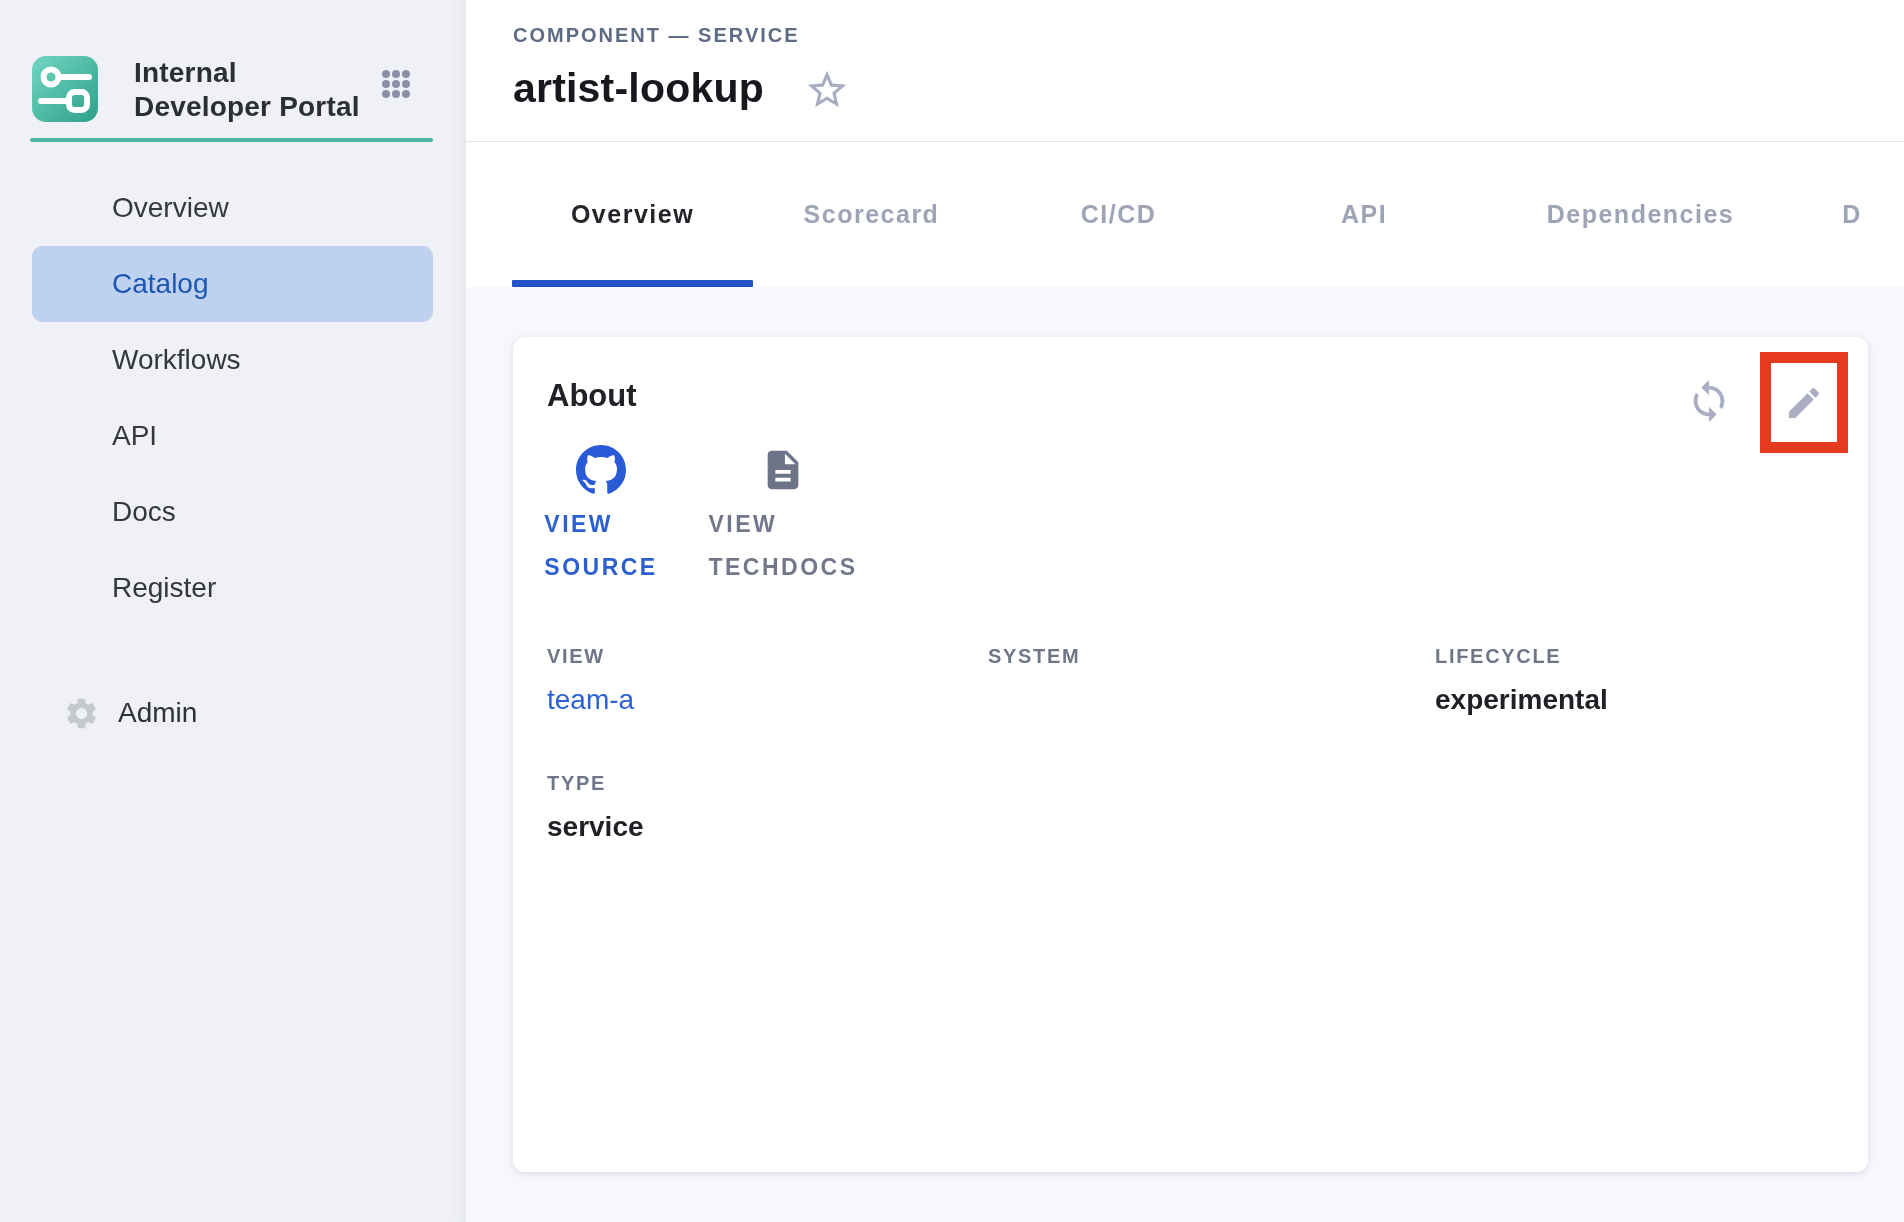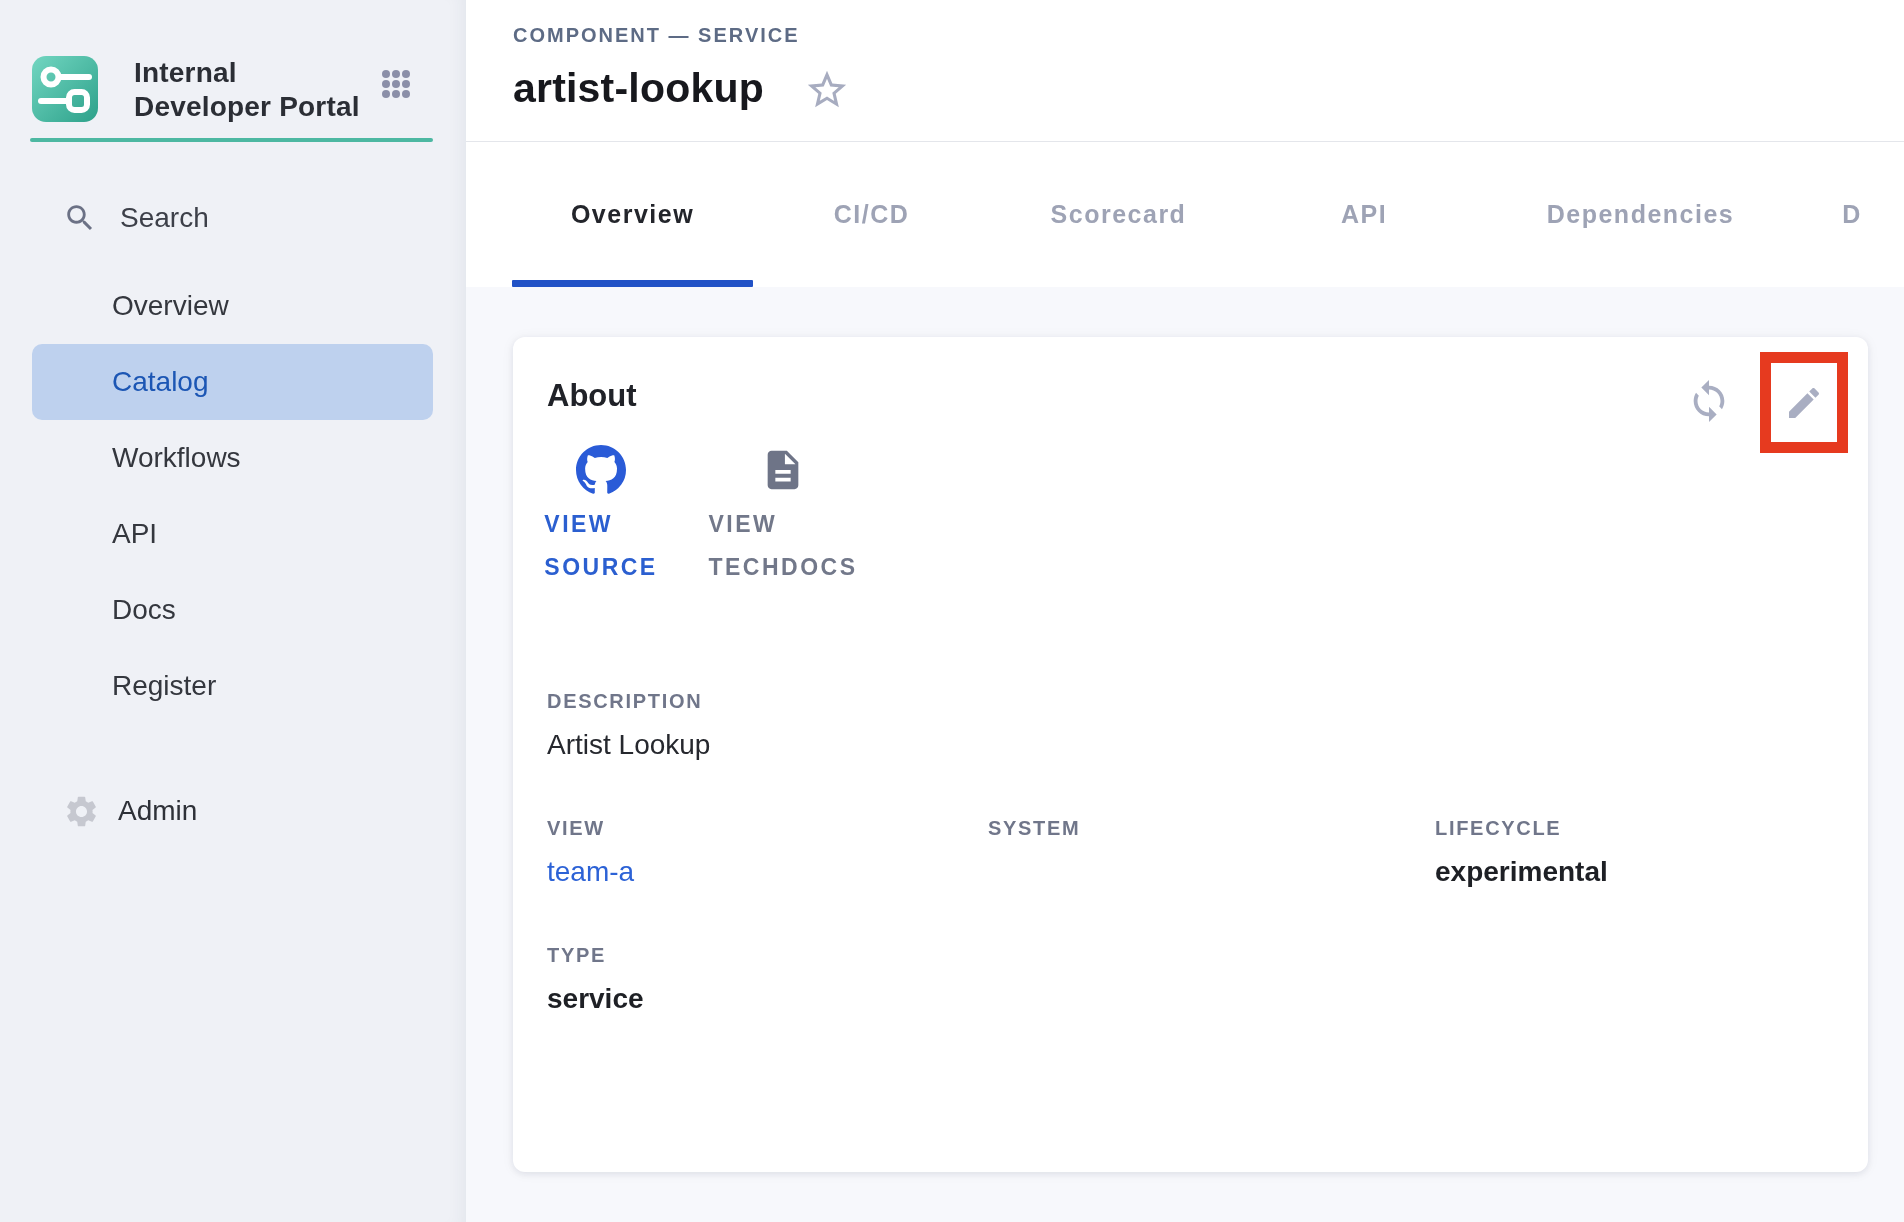--- a/index.html
+++ b/index.html
@@ -113,28 +113,20 @@
             <circle cx="16" cy="16" r="4"></circle>
             <circle cx="26" cy="16" r="4"></circle>
           <circle cx="6" cy="26" r="4"></circle>
             <circle cx="16" cy="26" r="4"></circle>
             <circle cx="26" cy="26" r="4"></circle>
         </svg>
       </span>
     </div>
     <div class="teal-divider"></div>
 
-    <div class="search-row">
-      <span class="s-icon">
-        <svg width="34" height="34" viewBox="0 0 24 24" fill="#6b7185">
-          <path d="M15.5 14h-.79l-.28-.27C15.41 12.59 16 11.11 16 9.5 16 5.91 13.09 3 9.5 3S3 5.91 3 9.5 5.91 16 9.5 16c1.61 0 3.09-.59 4.23-1.57l.27.28v.79l5 4.99L20.49 19l-4.99-5zm-6 0C7.01 14 5 11.99 5 9.5S7.01 5 9.5 5 14 7.01 14 9.5 11.99 14 9.5 14z"></path>
-        </svg>
-      </span>
-      <span class="s-label">Search</span>
-    </div>
 
     <nav class="nav">
       <div class="nav-item">Overview</div>
       <div class="nav-item active">Catalog</div>
       <div class="nav-item">Workflows</div>
       <div class="nav-item">API</div>
       <div class="nav-item">Docs</div>
       <div class="nav-item">Register</div>
     </nav>
 
@@ -157,22 +149,22 @@
         <span class="star">
           <svg width="46" height="46" viewBox="0 0 24 24" fill="#a7acc0">
             <path d="M22 9.24l-7.19-.62L12 2 9.19 8.63 2 9.24l5.46 4.73L5.82 21 12 17.27 18.18 21l-1.63-7.03L22 9.24zM12 15.4l-3.76 2.27 1-4.28-3.32-2.88 4.38-.38L12 6.1l1.71 4.04 4.38.38-3.32 2.88 1 4.28L12 15.4z"></path>
           </svg>
         </span>
       </div>
     </header>
 
     <div class="tabs">
       <div class="tab active">Overview</div>
+      <div class="tab">Scorecard</div>
       <div class="tab">CI/CD</div>
-      <div class="tab">Scorecard</div>
       <div class="tab">API</div>
       <div class="tab">Dependencies</div>
       <div class="tab">D</div>
     </div>
 
     <div class="content">
       <section class="card">
 
         <div class="card-head">
           <h2 class="card-title">About</h2>
@@ -210,24 +202,20 @@
                 <path d="M14 2H6c-1.1 0-1.99.9-1.99 2L4 20c0 1.1.89 2 1.99 2H18c1.1 0 2-.9 2-2V8l-6-6zm2 16H8v-2h8v2zm0-4H8v-2h8v2zm-3-5V3.5L18.5 9H13z"></path>
               </svg>
             </span>
             <span class="link-label">
               <span>VIEW</span>
               <span>TECHDOCS</span>
             </span>
           </a>
         </div>
 
-        <div class="desc-block">
-          <div class="field-label">DESCRIPTION</div>
-          <div class="field-value">Artist Lookup</div>
-        </div>
 
         <div class="fields-grid">
           <div class="field">
             <div class="field-label">VIEW</div>
             <a class="field-value link-value">team-a</a>
           </div>
           <div class="field">
             <div class="field-label">SYSTEM</div>
           </div>
           <div class="field">

